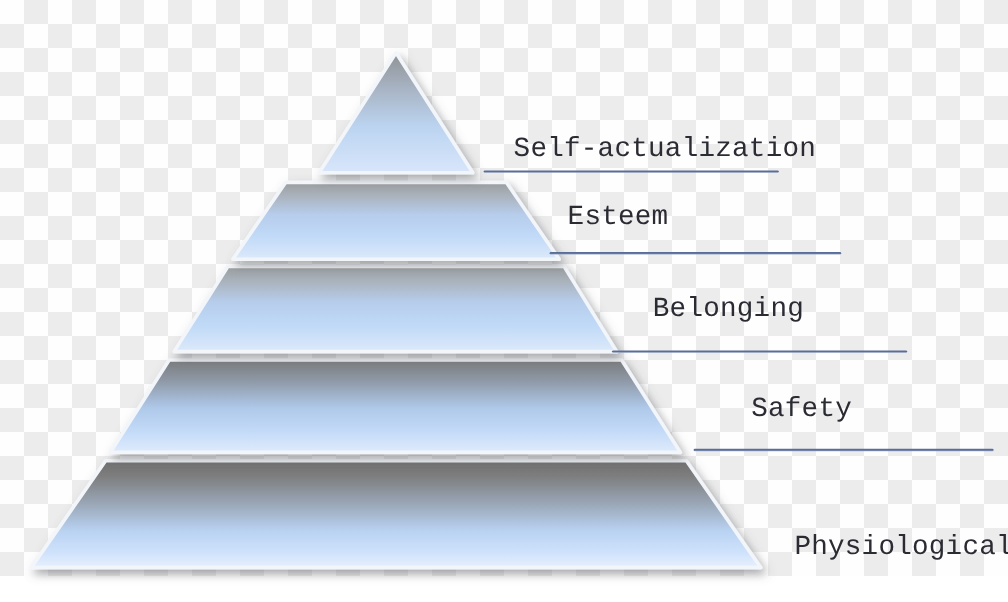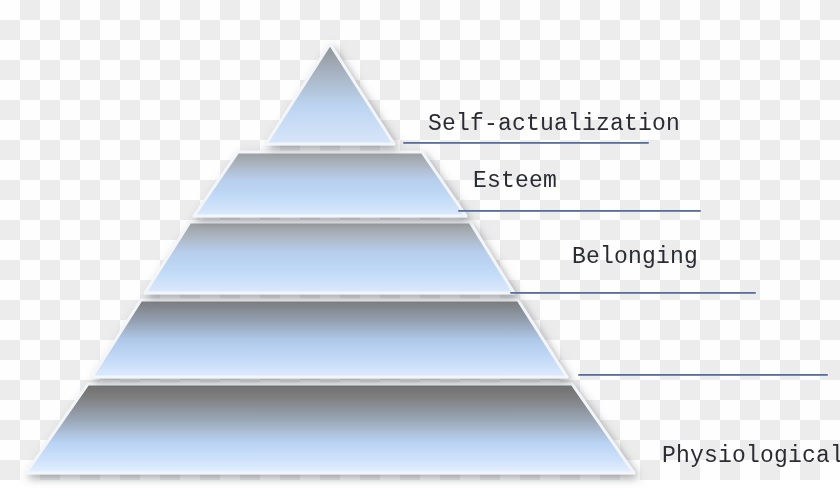--- a/index.html
+++ b/index.html
@@ -116,20 +116,21 @@
       <polygon points="330,44 394,144 266,144" fill="url(#apexGrad)" stroke="#f2f5f9" stroke-width="3" stroke-linejoin="round"></polygon>
     </g>
   </svg>
 
   <div class="label" style="left:428px; top:113px;">Self-actualization</div>
   <div class="connector" style="left:403px; top:142px; width:246px;"></div>
 
   <div class="label" style="left:473px; top:170px;">Esteem</div>
   <div class="connector" style="left:458px; top:210px; width:243px;"></div>
 
-  <div class="label" style="left:572px; top:246px;">Belonging</div>
+  <div class="label" style="left:544px; top:246px;">Belonging</div>
   <div class="connector" style="left:510px; top:292px; width:246px;"></div>
 
+  <div class="label" style="left:626px; top:330px;">Safety</div>
   <div class="connector" style="left:578px; top:374px; width:250px;"></div>
 
   <div class="label" style="left:662px; top:445px;">Physiological</div>
 
 </div>
 
 </body></html>

